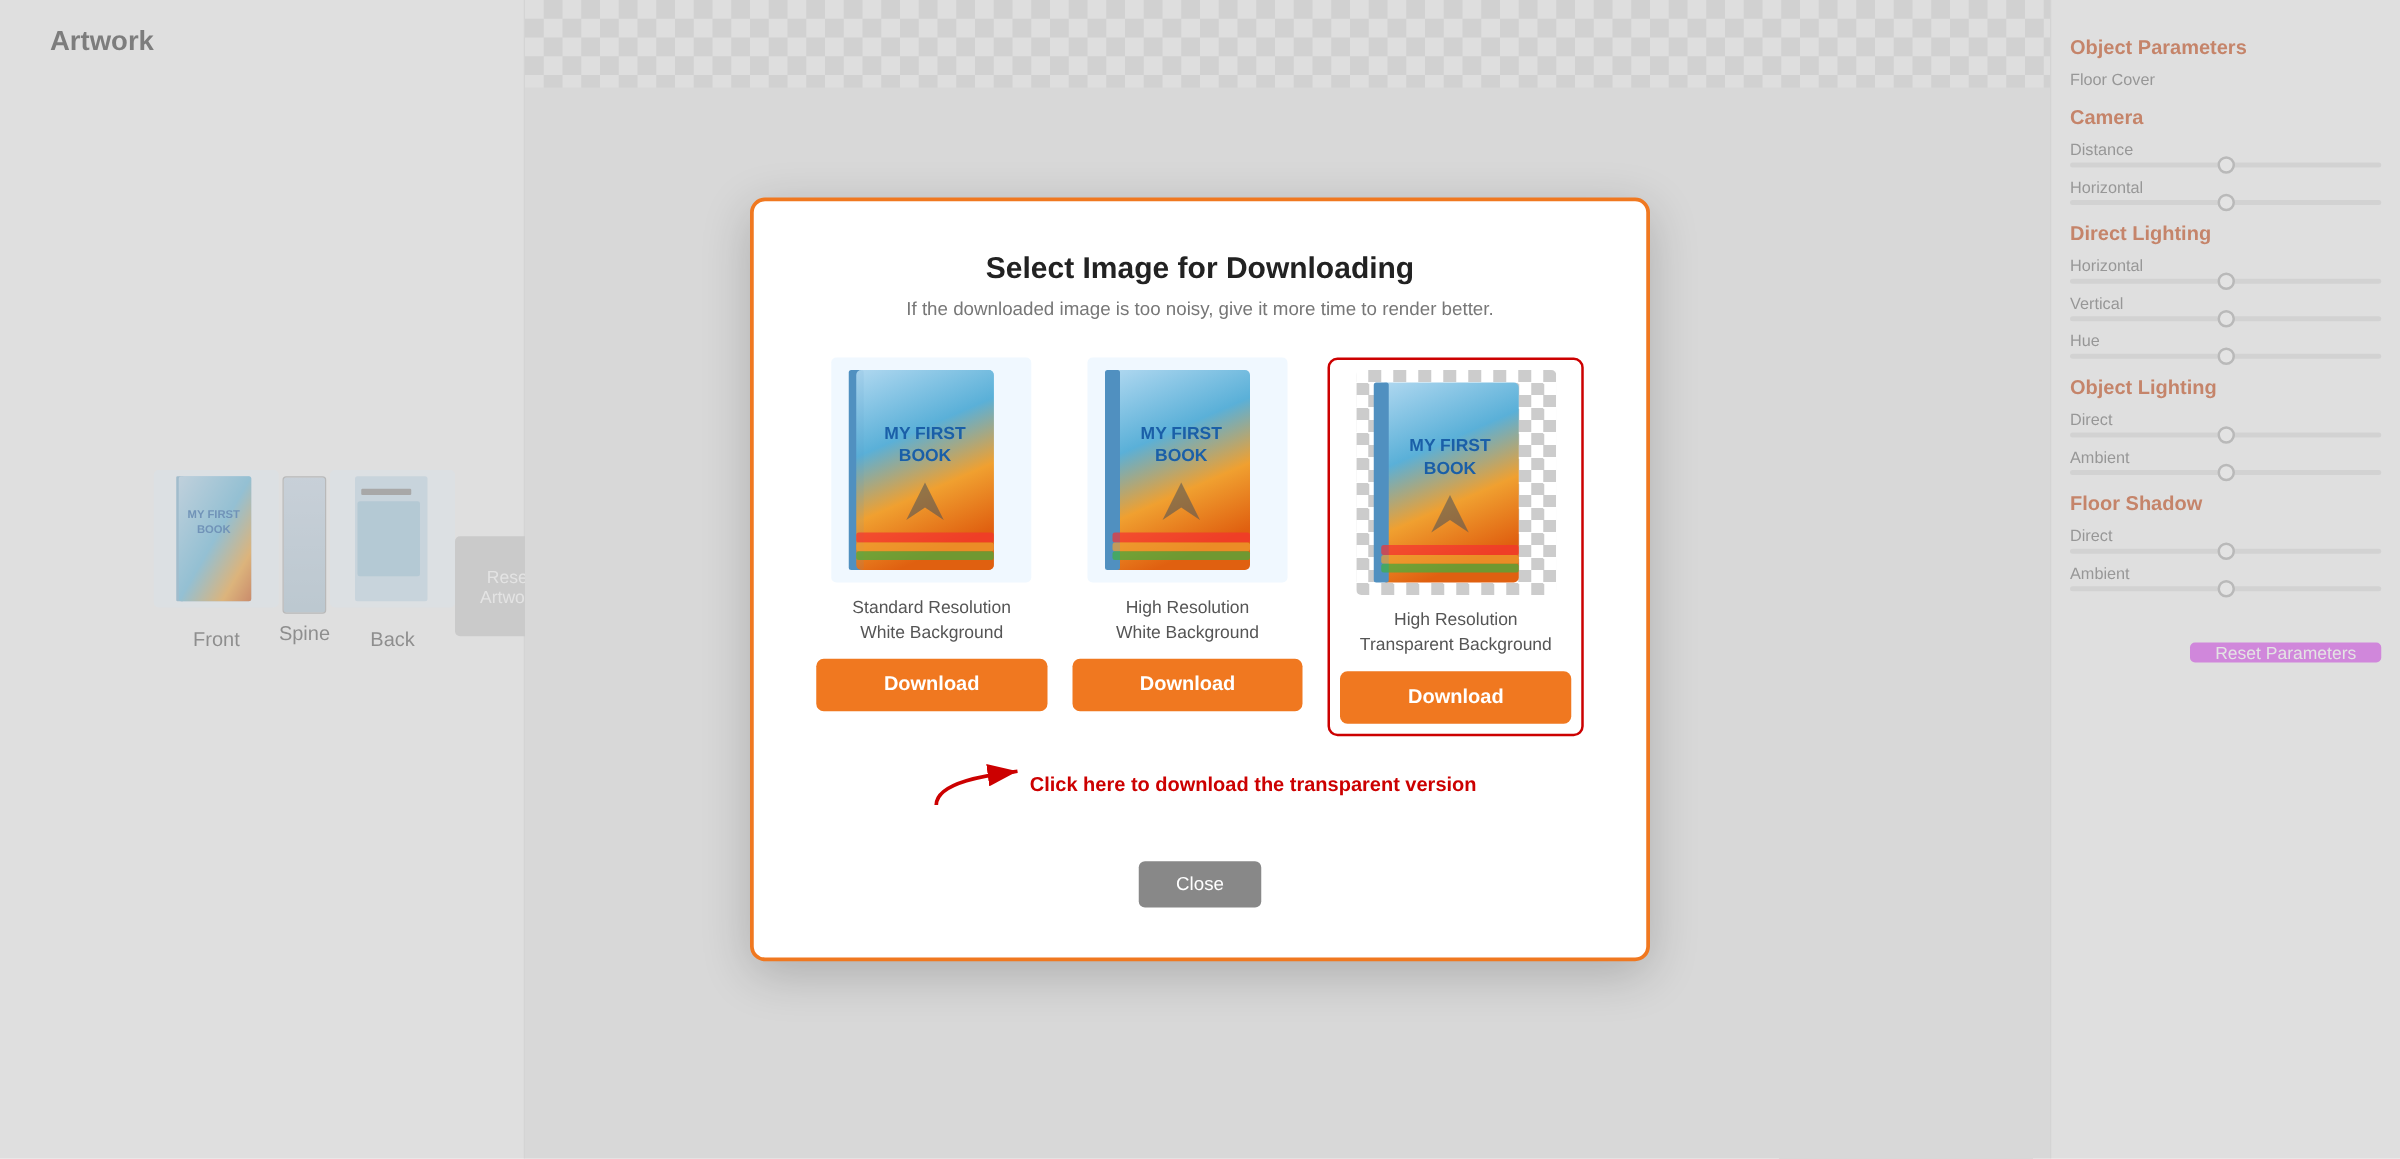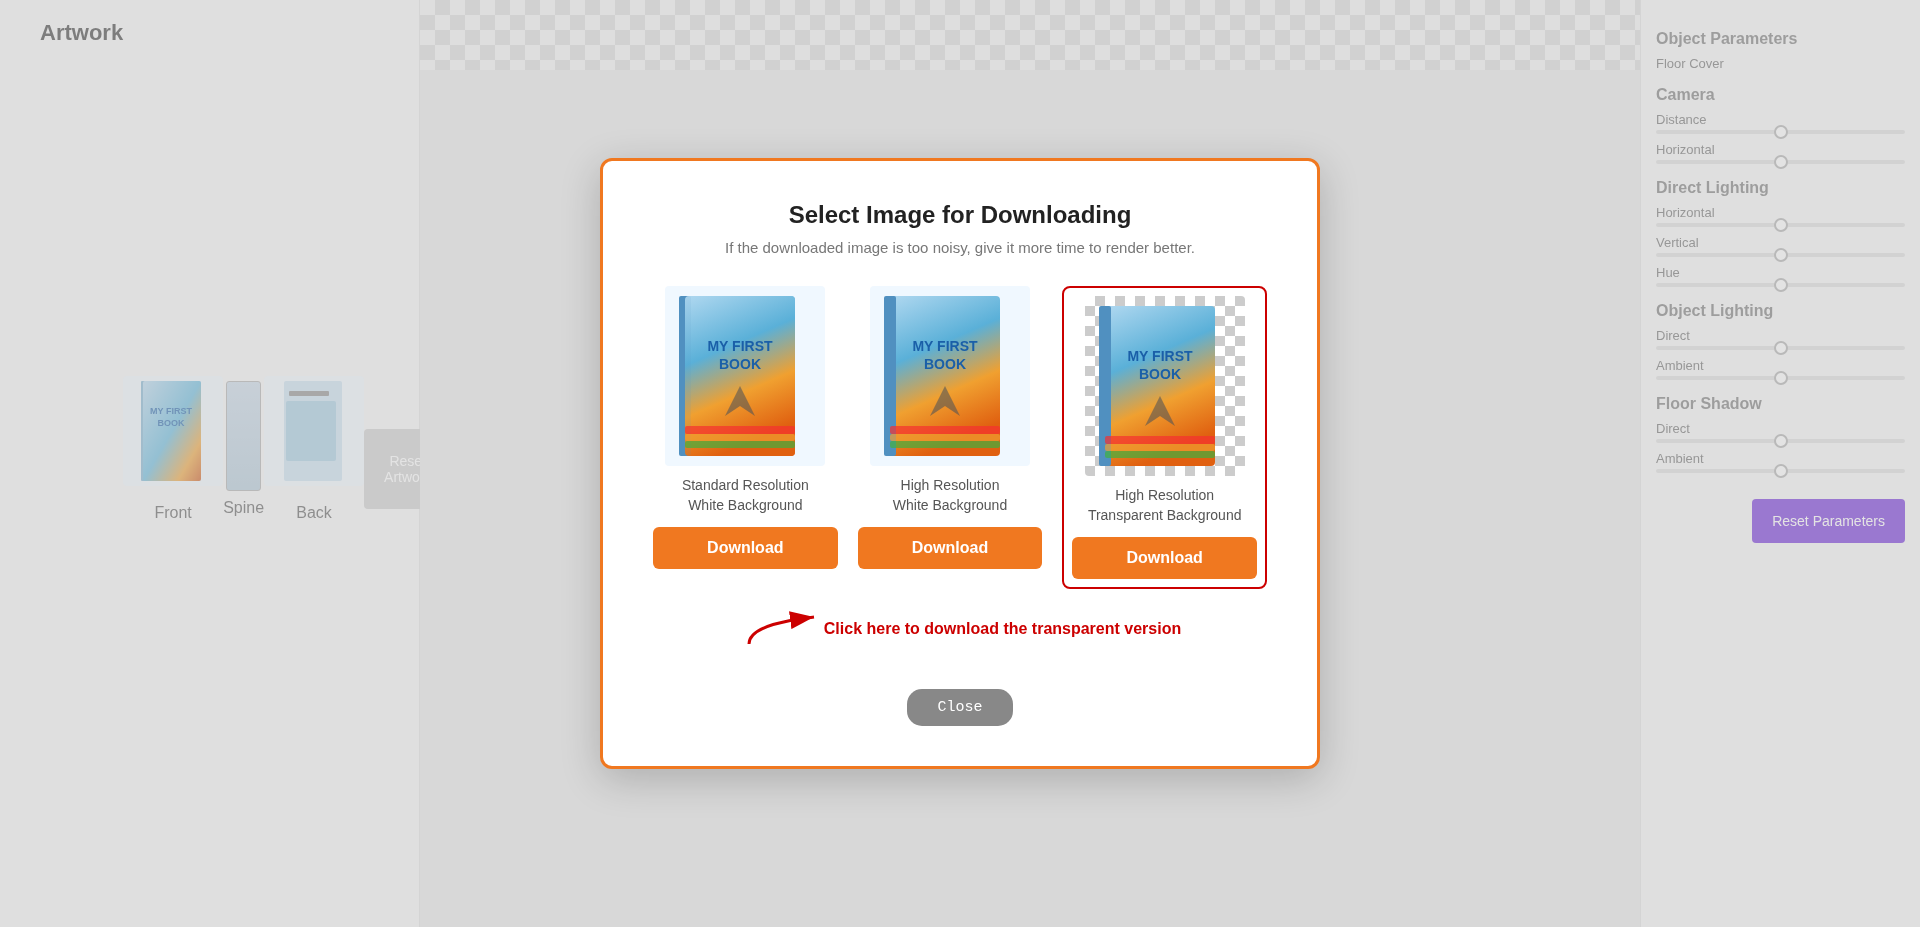--- a/index.html
+++ b/index.html
@@ -103,21 +103,21 @@
       font-size: 20px;
       font-weight: 600;
       border-radius: 4px;
       cursor: pointer;
       margin-bottom: 20px;
     }
 
     .right-section-title {
       font-size: 16px;
       font-weight: 600;
-      color: #737373;
+      color: #c2410c;
       margin-bottom: 8px;
       margin-top: 15px;
     }
 
     .right-param-label {
       font-size: 13px;
       color: #666;
       margin-bottom: 3px;
       margin-top: 8px;
     }
@@ -137,28 +137,28 @@
       height: 14px;
       background: #fff;
       border: 2px solid #aaa;
       border-radius: 50%;
       top: -5px;
       left: 50%;
       transform: translateX(-50%);
     }
 
     .reset-params-btn {
-      background: #6d28d9;
+      background: #d946ef;
       color: #fff;
       border: none;
-      padding: 14px 20px;
+      padding: 0 20px;
       border-radius: 4px;
       font-size: 14px;
       cursor: pointer;
-      margin-top: 20px;
+      margin-top: 35px;
       float: right;
     }
 
     
     .modal-overlay {
       position: absolute;
       top: 0; left: 0; right: 0; bottom: 0;
       background: rgba(200, 200, 200, 0.5);
       display: flex;
       align-items: center;
@@ -272,25 +272,24 @@
       justify-content: center;
       gap: 5px;
     }
 
     .close-btn {
       background: #888;
       color: #fff;
       border: none;
       padding: 10px 30px;
       font-size: 15px;
-      border-radius: 15px;
+      border-radius: 5px;
       cursor: pointer;
       display: block;
       margin: 0 auto;
-      font-family: Liberation Mono, monospace;
     }
   </style>
 </head>
 <body>
 
 <div class="bg-main">
 
   <div class="left-sidebar">
     <div class="sidebar-title">Artwork</div>
 

